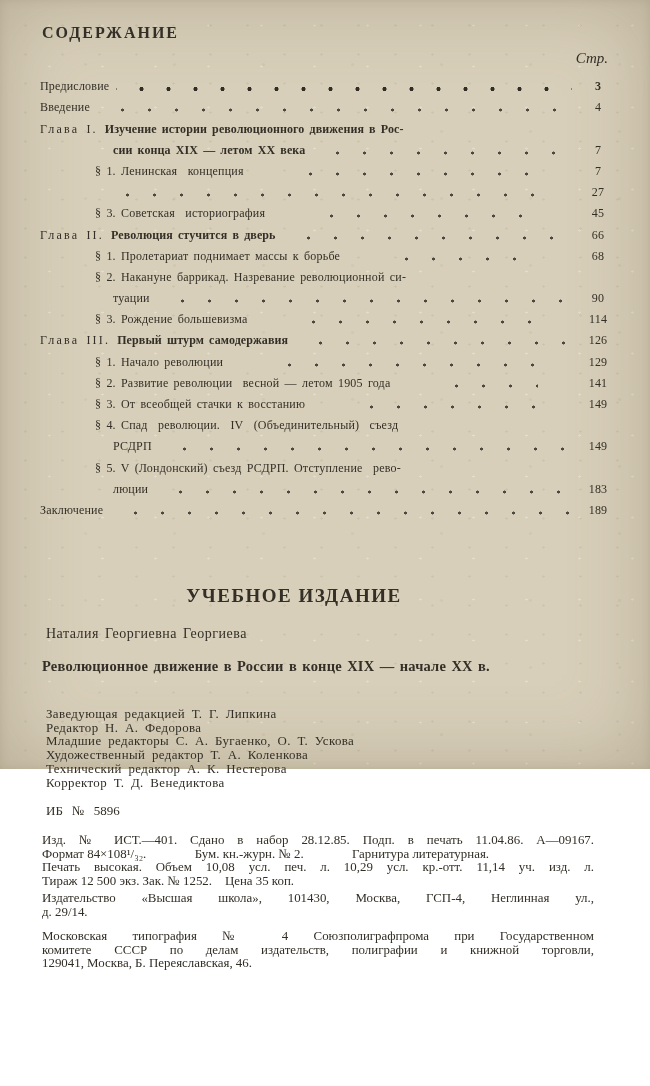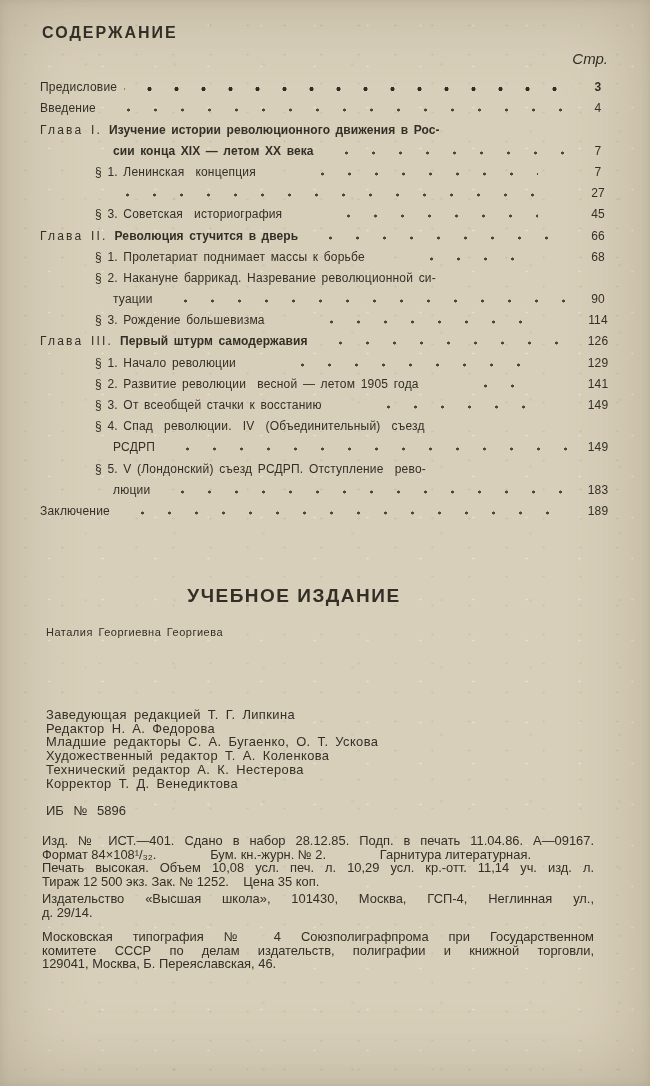--- a/index.html
+++ b/index.html
@@ -1,27 +1,27 @@
 <!DOCTYPE html>
 <html lang="ru"><head>
 <meta charset="utf-8">
 <style>
   html,body{margin:0;padding:0;}
   body{width:650px;height:1086px;overflow:hidden;}
   .page{
-    position:relative;width:650px;height:1086px;box-sizing:border-box;
+    position:relative;width:650px;height:769px;box-sizing:border-box;
     background-color:#d8cfba;
     background-image:
       radial-gradient(rgba(105,95,70,.10) 1px, rgba(105,95,70,0) 1.7px),
       radial-gradient(rgba(255,255,244,.30) 1px, rgba(255,255,244,0) 1.6px),
       radial-gradient(rgba(120,105,75,.07) 1.4px, rgba(120,105,75,0) 2.2px);
     background-size:37px 29px, 53px 41px, 89px 67px;
     background-position:7px 11px, 23px 5px, 41px 31px;
     box-shadow:inset 0 0 80px rgba(110,95,65,.30), inset 0 0 10px rgba(120,105,75,.18);
-    font-family:Liberation Sans, sans-serif;
+    font-family:Liberation Serif, serif;
     color:#332f27;
   }
   .title{
     position:absolute;left:42px;top:24px;margin:0;
     font-size:16px;font-weight:bold;letter-spacing:2px;
   }
   .str-label{
     position:absolute;top:50px;right:42px;
     font-style:italic;font-size:15px;
   }
@@ -40,21 +40,21 @@
   }
   .leader.heavy{
     background-image:radial-gradient(circle, rgba(40,36,30,.95) 1.8px, rgba(40,36,30,0) 2.3px);
   }
   .pagecol{width:36px;text-align:center;flex:none;}
   .pagecol.b{font-weight:bold;}
   .edition{
     position:absolute;left:28px;top:585px;width:532px;text-align:center;
     font-size:19px;font-weight:bold;letter-spacing:1.5px;
   }
-  .author{position:absolute;left:46px;top:626px;font-size:11px;letter-spacing:.5px;word-spacing:2px;}
+  .author{position:absolute;left:46px;top:626px;font-size:14px;letter-spacing:.5px;word-spacing:2px;}
   .booktitle{
     position:absolute;left:42px;top:658px;
     font-size:14.5px;font-weight:bold;letter-spacing:.2px;word-spacing:1.5px;
   }
   .smallblock{font-size:12.9px;line-height:13.7px;}
   .staff{position:absolute;left:46px;top:708px;letter-spacing:.4px;word-spacing:3px;}
   .ib{position:absolute;left:46px;top:803px;font-size:13px;word-spacing:6px;}
   .imprint{position:absolute;left:42px;top:834px;width:552px;}
   .publisher{position:absolute;left:42px;top:892px;width:552px;}
   .printer{position:absolute;left:42px;top:930px;width:552px;}
@@ -165,20 +165,21 @@
       </div>
       <div class="toc-row lvl0">
         <span class="label">Заключение</span>
         <span class="leader"></span>
         <span class="pagecol">189</span>
       </div>
     </div>
 
   <div class="edition">УЧЕБНОЕ ИЗДАНИЕ</div>
   <div class="author">Наталия Георгиевна Георгиева</div>
+  <div class="booktitle">Революционное движение в России в конце XIX — начале XX в.</div>
 
   <div class="staff smallblock" id="staff">
       <div class="line">Заведующая редакцией Т. Г. Липкина</div>
       <div class="line">Редактор Н. А. Федорова</div>
       <div class="line">Младшие редакторы С. А. Бугаенко, О. Т. Ускова</div>
       <div class="line">Художественный редактор Т. А. Коленкова</div>
       <div class="line">Технический редактор А. К. Нестерова</div>
       <div class="line">Корректор Т. Д. Венедиктова</div>
     </div>
   <div class="ib">ИБ № 5896</div>

